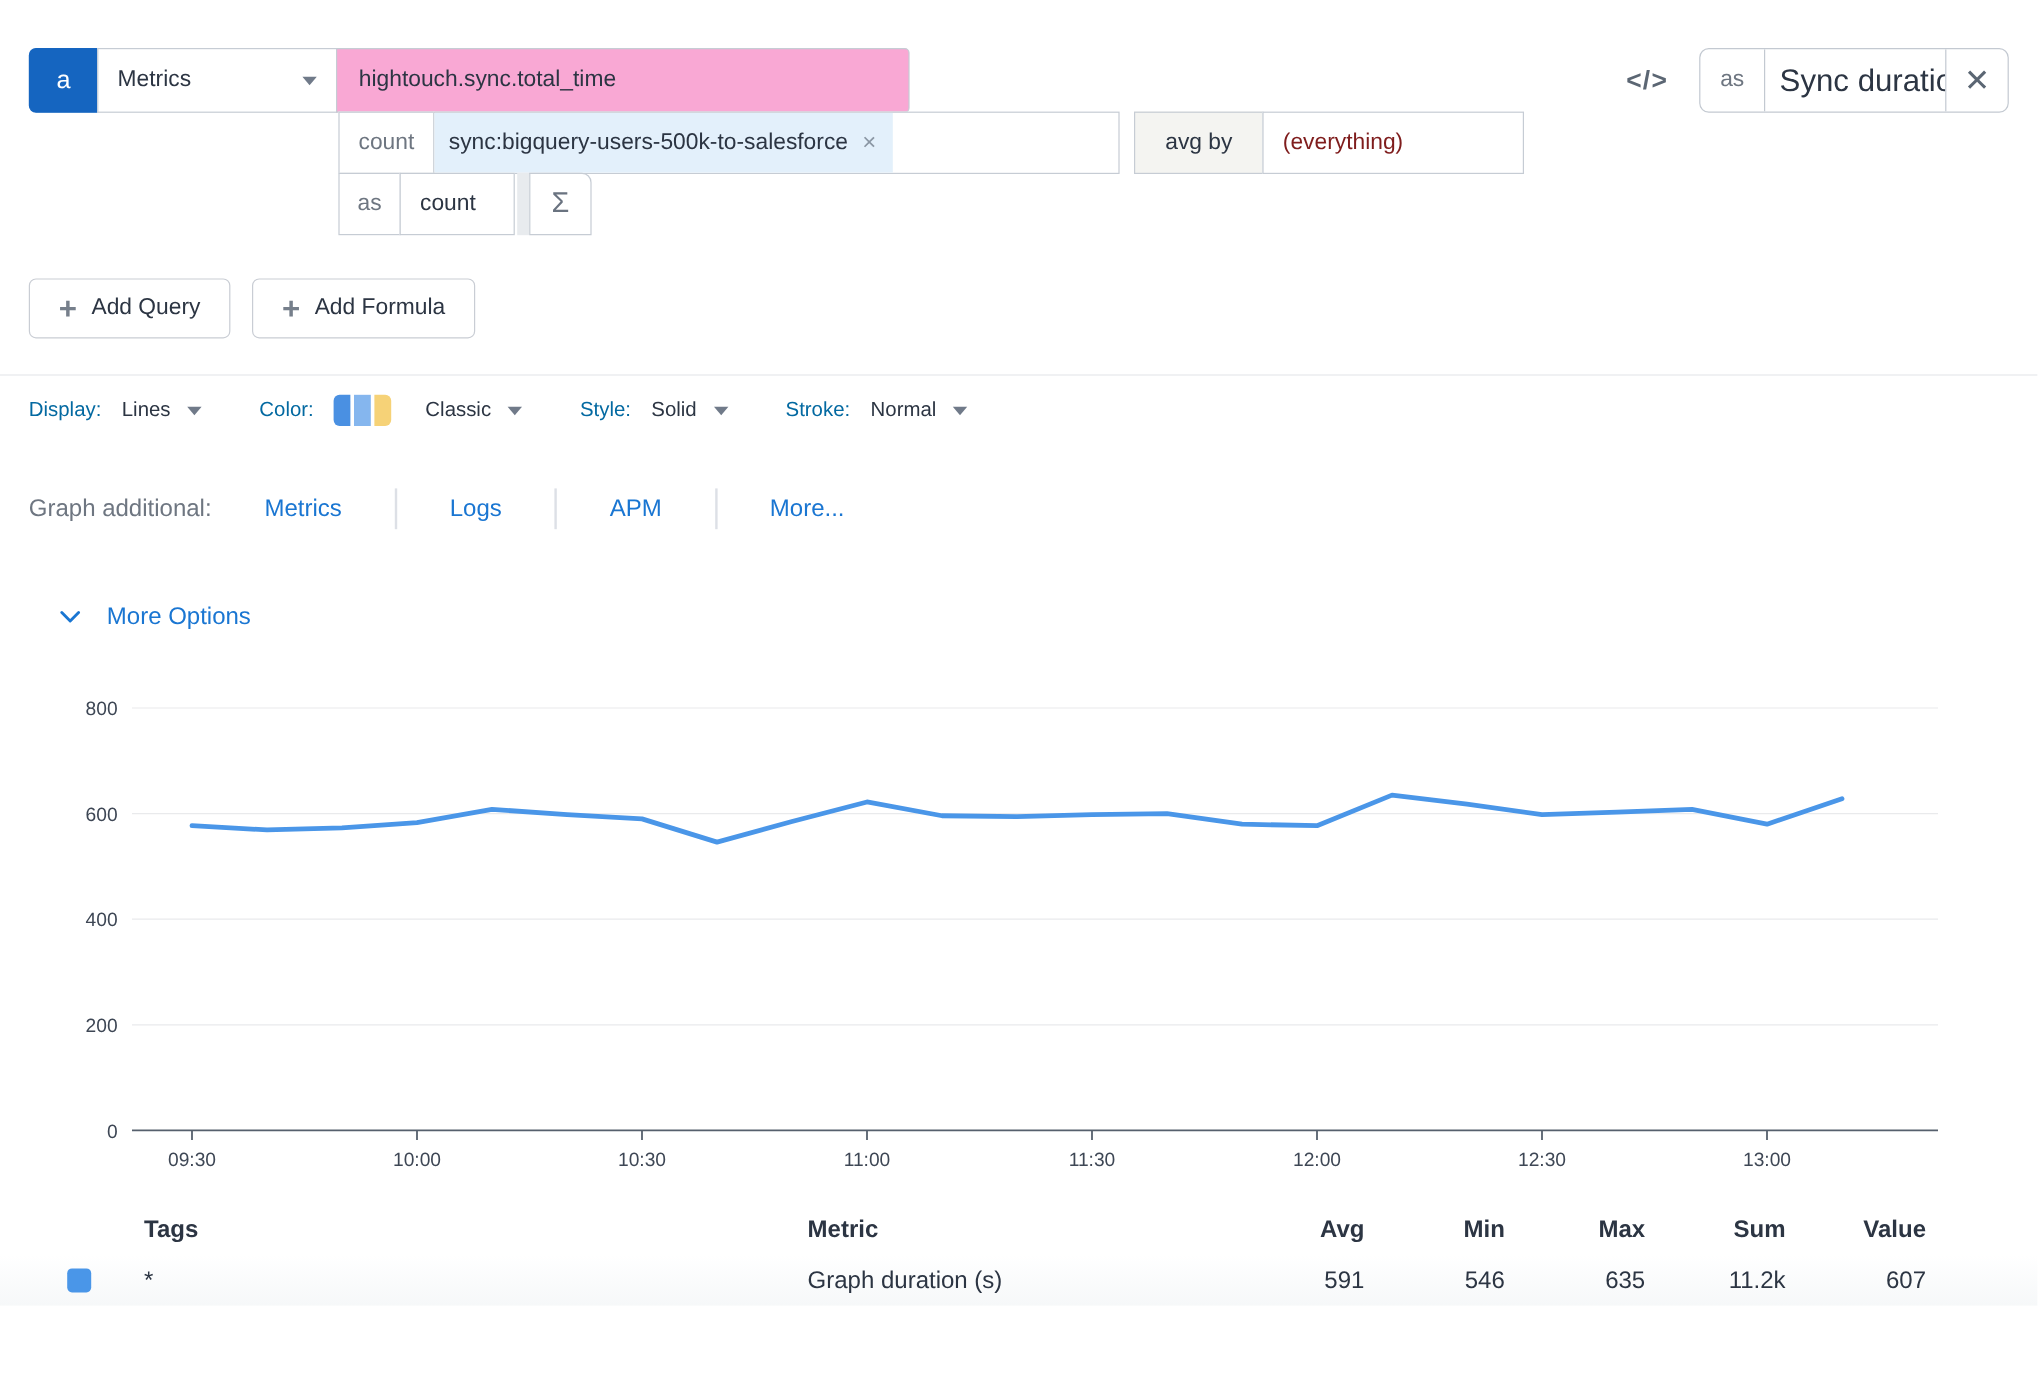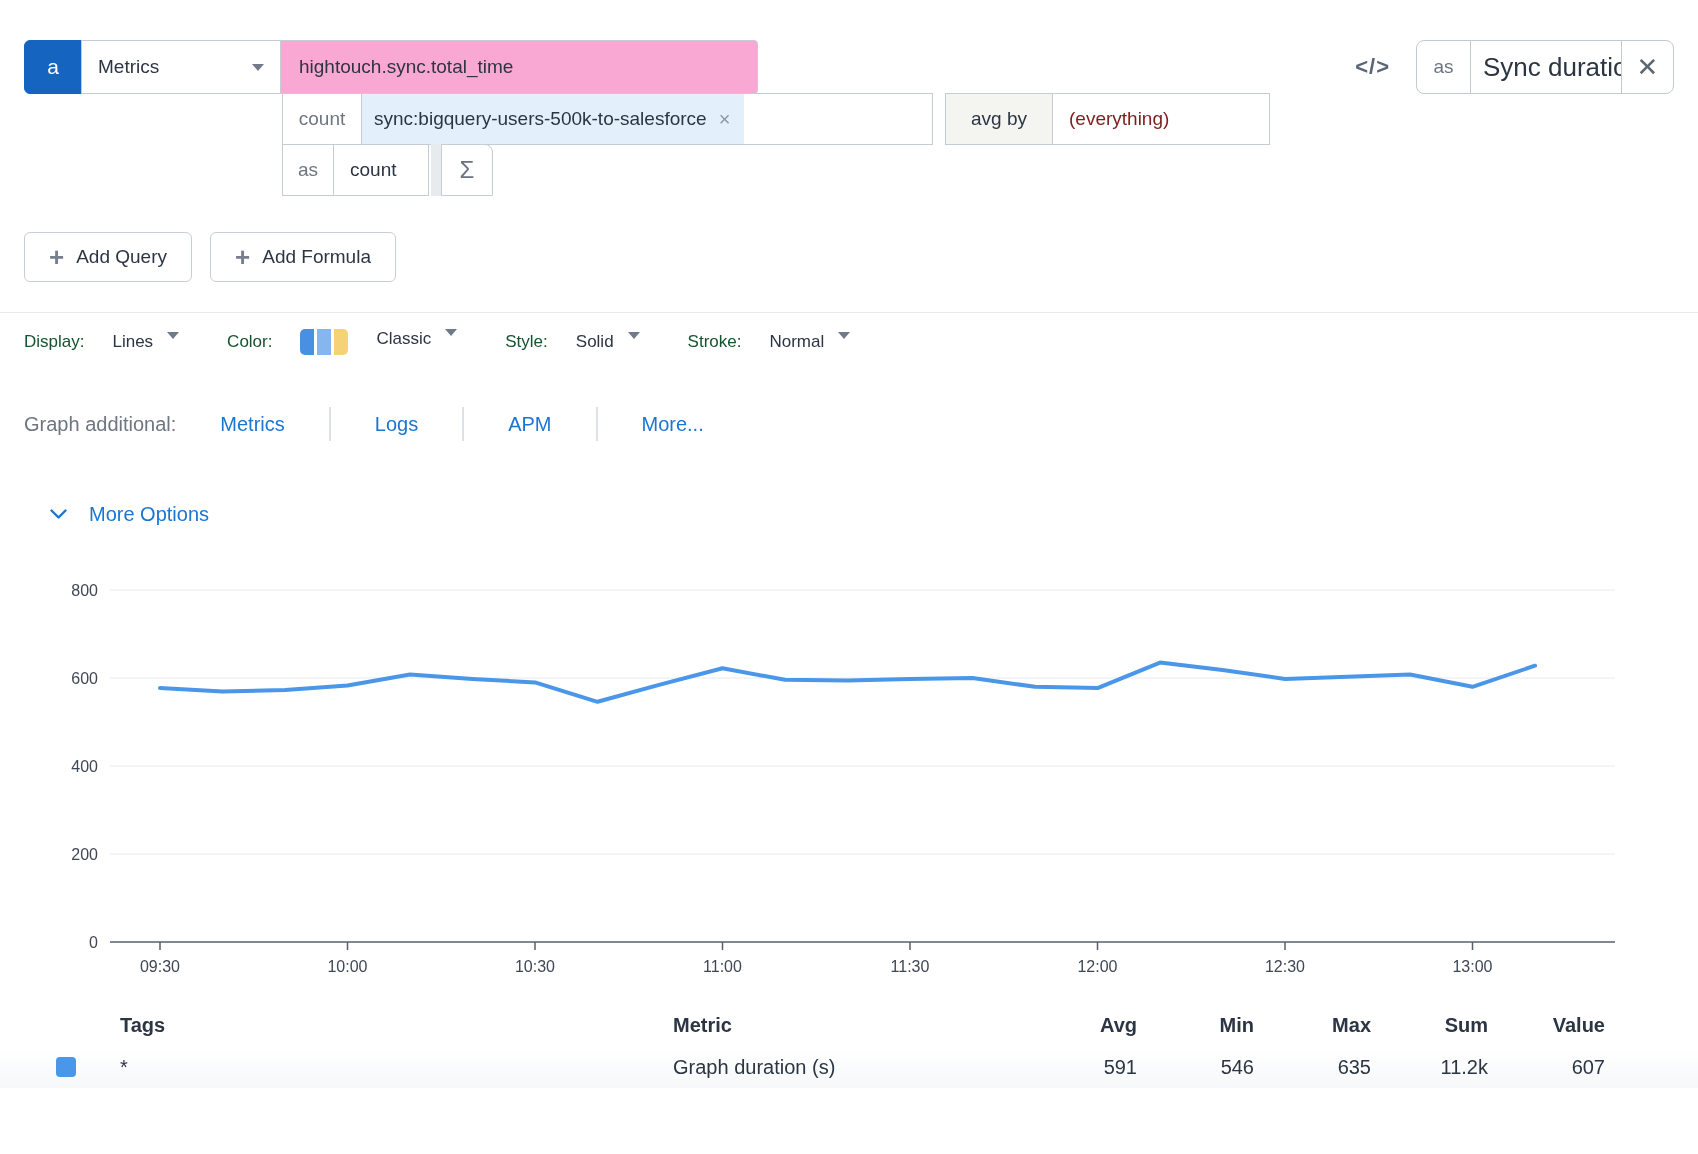--- a/index.html
+++ b/index.html
@@ -41,22 +41,22 @@
   
   .actions { margin:36px 0 0 24px; display:flex; gap:18px; }
   .btn { display:flex; align-items:center; gap:12px; height:50px; padding:0 24px;
          border:1px solid #c9cdd4; border-radius:6px; background:#fff; font-size:19px;
          color:#2c3543; cursor:pointer; }
   .plus { color:#767f8b; font-size:26px; font-weight:700; line-height:1; }
 
   
   .hr { margin-top:30px; border-top:1px solid #e6e8ec; }
   .disp-row { margin:16px 0 0 24px; display:flex; align-items:center; font-size:17px; }
-  .disp-label { color:#14532d; }
-  .disp-val { color:#2c3543; font-weight:500; margin-left:28px; cursor:pointer; display:flex; gap:14px; }
+  .disp-label { color:#0369a1; }
+  .disp-val { color:#2c3543; font-weight:500; margin-left:17px; cursor:pointer; display:flex; align-items:center; gap:14px; }
   .caret { width:0; height:0; border-left:6px solid transparent; border-right:6px solid transparent;
            border-top:7px solid #707a89; }
   .disp-gap { width:48px; }
   .swatch3 { display:flex; gap:3px; margin-right:14px; }
   .swatch3 span { width:14px; height:26px; }
   .swatch3 span:first-child { border-radius:5px 0 0 5px; }
   .swatch3 span:last-child { border-radius:0 5px 5px 0; }
 
   
   .ga-row { margin:52px 0 0 24px; display:flex; align-items:center; font-size:20px; }

